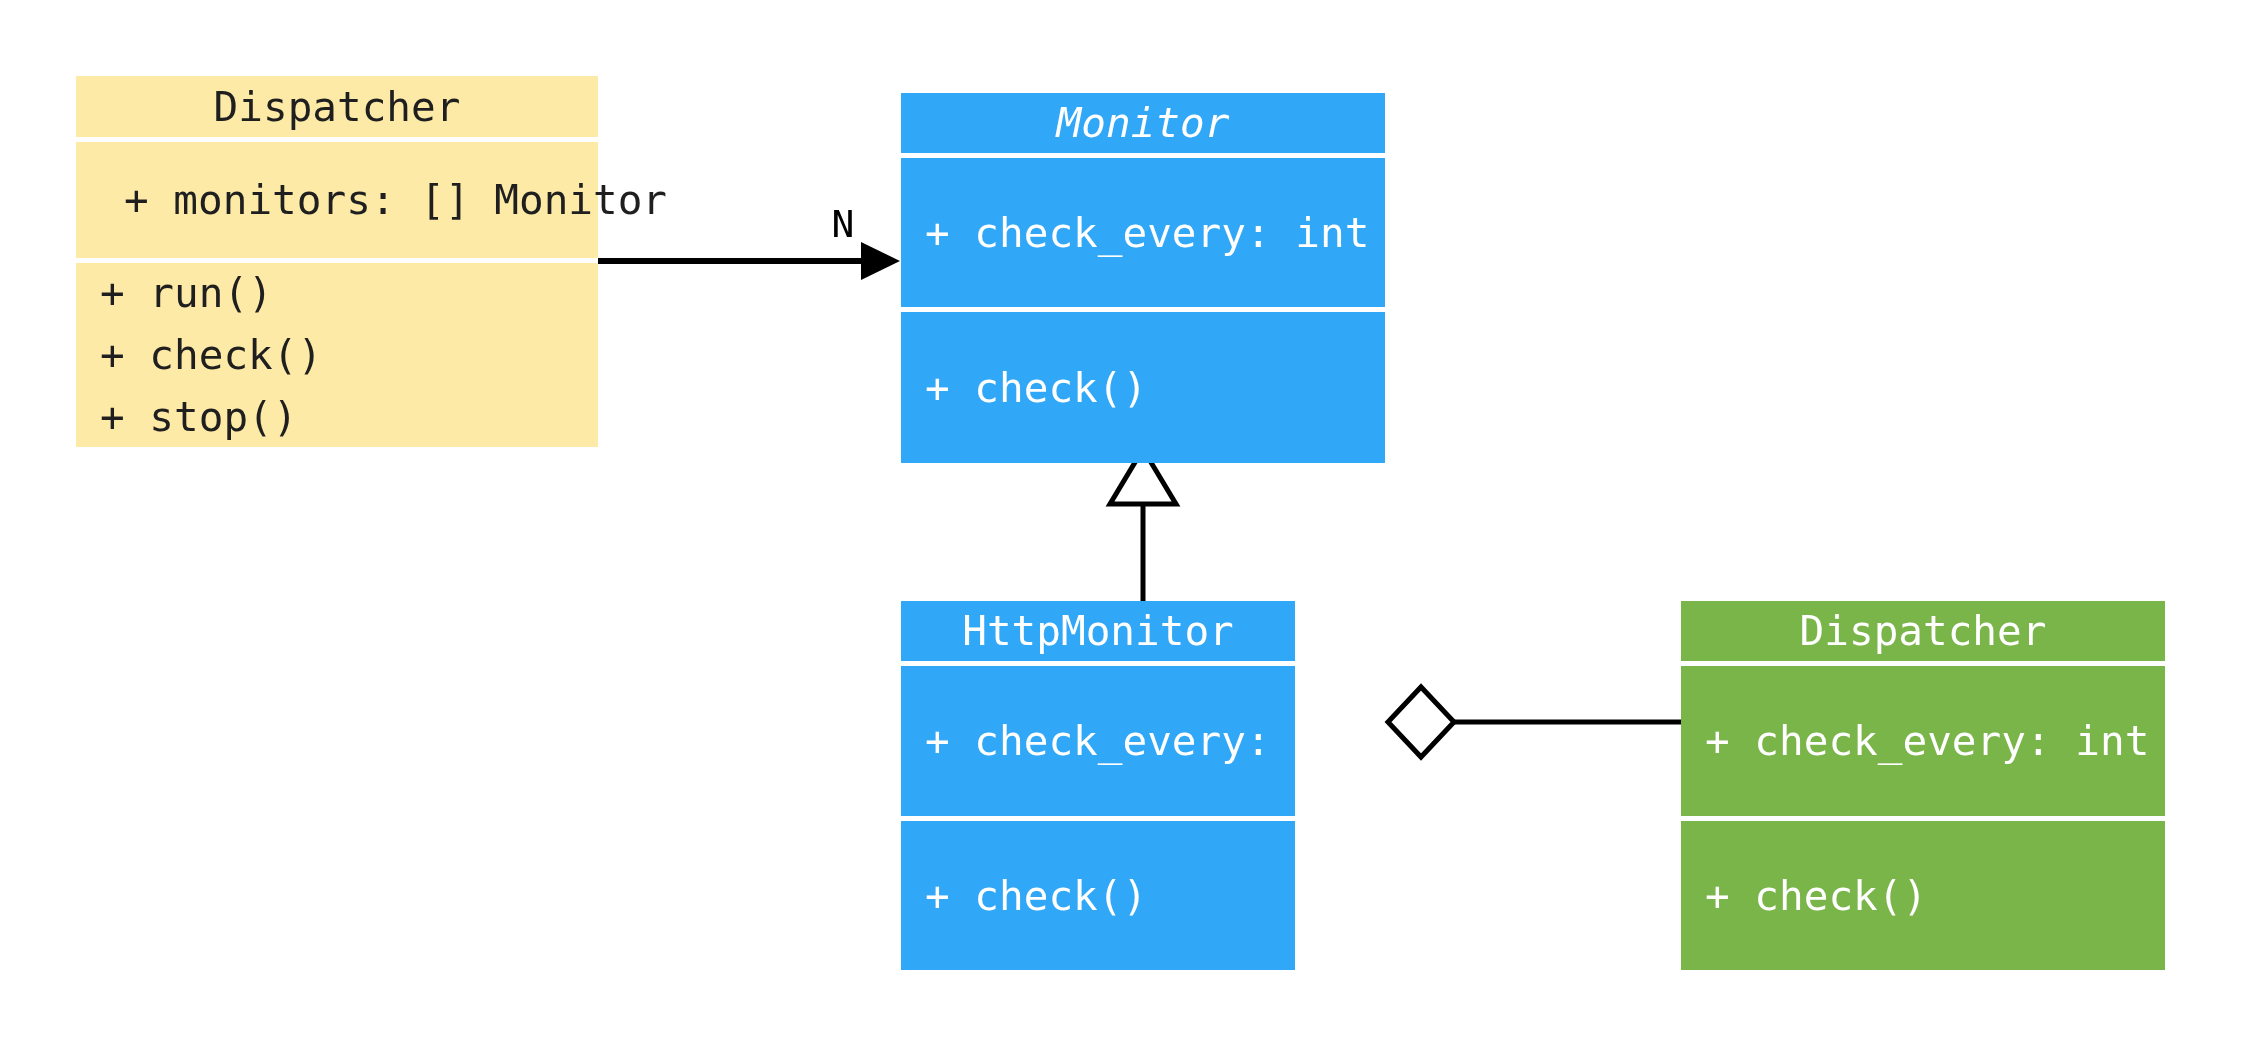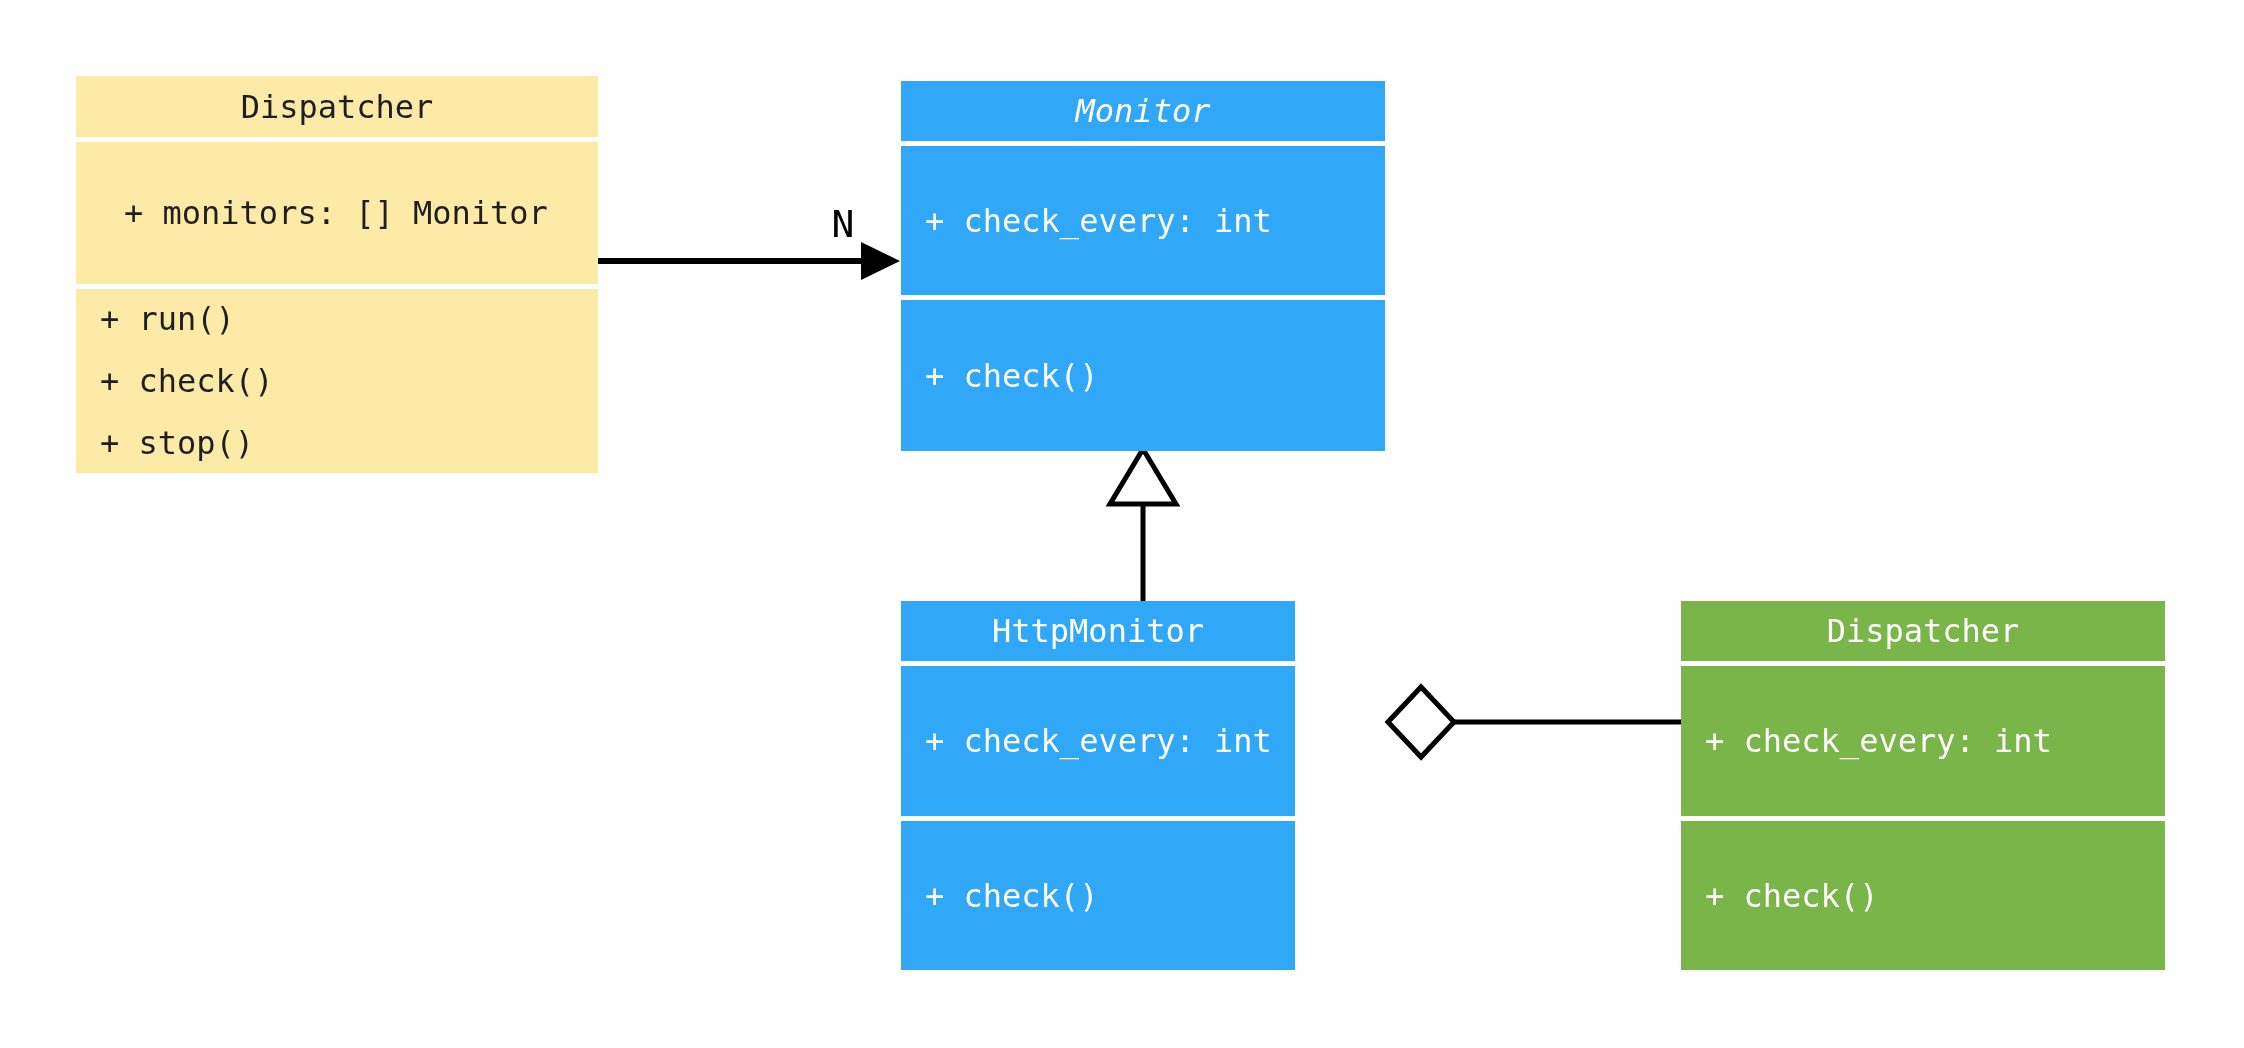--- a/index.html
+++ b/index.html
@@ -14,21 +14,21 @@
   .connectors {
     position: absolute;
     left: 0; top: 0;
     width: 2244px; height: 1048px;
   }
   .uml-class {
     position: absolute;
     display: flex;
     flex-direction: column;
     gap: 5px;
-    font-size: 32px;
+    font-size: 41px;
   }
   .sec {
     display: flex;
     align-items: center;
     box-sizing: border-box;
   }
   .sec.title { justify-content: center; }
   .sec.attrs { padding-left: 24px; }
   .sec.methods {
     flex-direction: column;
@@ -40,24 +40,24 @@
   .mline { line-height: 42px; white-space: pre; }
 
   
   .c-yellow .sec { background: #fdeaa7; color: #1f1f1f; }
   .c-blue   .sec { background: #31a7f7; color: #ffffff; }
   .c-green  .sec { background: #7ab54a; color: #ffffff; }
 
   
   #dispatcher { left: 76px;  top: 76px;  width: 522px; }
   #dispatcher .title   { height: 61px; }
-  #dispatcher .attrs   { height: 142px; padding-left: 48px; }
+  #dispatcher .attrs   { height: 116px; padding-left: 48px; }
   #dispatcher .methods { height: 184px; }
 
-  #monitor { left: 901px; top: 81px; width: 484px; }
+  #monitor { left: 901px; top: 93px; width: 484px; }
   #monitor .title   { height: 60px; font-style: italic; }
   #monitor .attrs   { height: 149px; }
   #monitor .methods { height: 151px; }
 
   #httpmonitor { left: 901px; top: 601px; width: 394px; }
   #httpmonitor .title   { height: 60px; }
   #httpmonitor .attrs   { height: 150px; }
   #httpmonitor .methods { height: 149px; }
 
   #httpclient { left: 1681px; top: 601px; width: 484px; }

